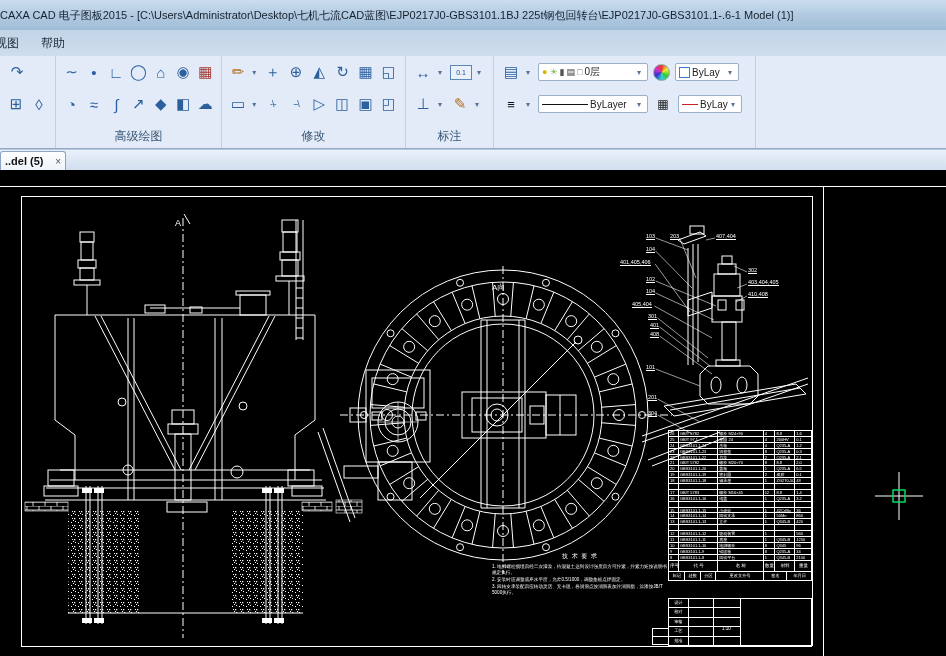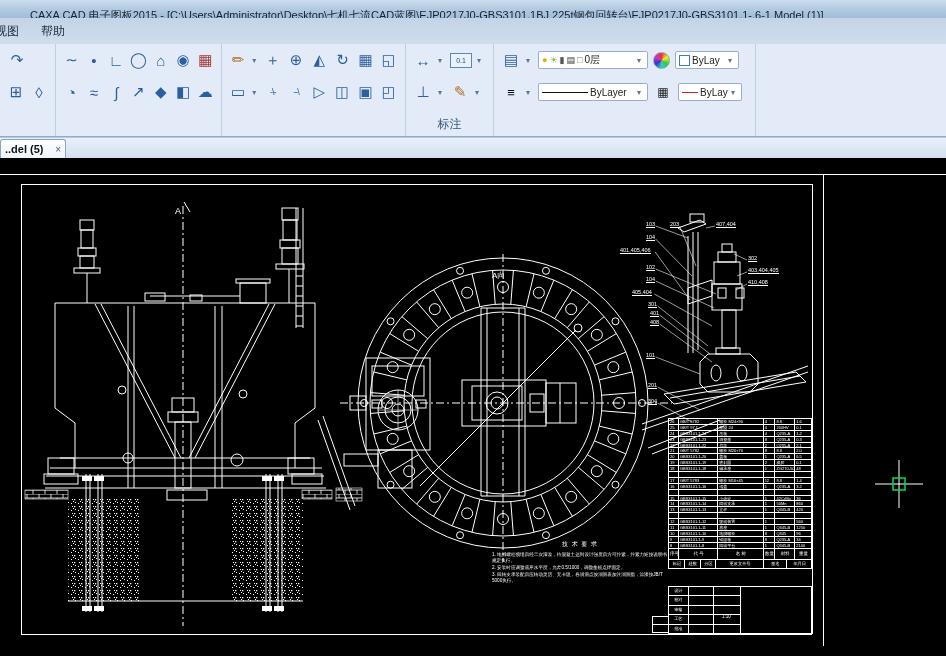--- a/index.html
+++ b/index.html
@@ -1,19 +1,19 @@
 <!DOCTYPE html>
 <html><head>
 <meta charset="utf-8">
 <style>
   html,body{margin:0;padding:0;width:946px;height:656px;overflow:hidden;
     font-family:"Liberation Sans","DejaVu Sans",sans-serif;background:#000;}
   
-  #titlebar{height:18px;background:linear-gradient(180deg,#ccdeee 0%,#b4cce2 45%,#9fbcd8 100%);
-    color:#16212e;font-size:11px;line-height:30px;padding-left:30px;white-space:nowrap;overflow:hidden;}
+  #titlebar{height:30px;background:linear-gradient(180deg,#ccdeee 0%,#b4cce2 45%,#9fbcd8 100%);
+    color:#16212e;font-size:11px;line-height:30px;white-space:nowrap;overflow:hidden;}
   
   #menubar{height:26px;background:linear-gradient(180deg,#c2d4e7,#cfdded);display:flex;align-items:center;gap:14px;overflow:hidden;}
   #menubar .mitem{font-size:12px;color:#1c2a3a;padding:2px 4px;}
   #menubar .clip{margin-left:-9px;}
   
   #ribbon{height:92px;background:#e2ebf7;border-bottom:1px solid #93a9c6;display:flex;}
   .rgroup{display:flex;flex-direction:column;border-right:1px solid #c0cfe2;box-sizing:border-box;}
   .irow{display:flex;align-items:center;gap:5px;height:32px;padding:0 7px;}
   .glabel{flex:1;display:flex;align-items:flex-end;justify-content:center;font-size:12px;color:#3b5878;padding-bottom:3px;}
   .icon{width:20px;height:20px;display:inline-flex;align-items:center;justify-content:center;
@@ -107,20 +107,21 @@
       </div>
     <div class="irow" id="g1r2">
         <span class="icon">◔</span>
         <span class="icon">≈</span>
         <span class="icon">∫</span>
         <span class="icon">↗</span>
         <span class="icon">◆</span>
         <span class="icon">◧</span>
         <span class="icon">☁</span>
       </div>
+    <div class="glabel">高级绘图</div>
   </div>
   <div class="rgroup" style="width:184px">
     <div class="irow" id="g2r1">
         <span class="icon" style="color: rgb(176, 114, 44);">✏</span>
         <span class="dd">▾</span>
         <span class="icon">＋</span>
         <span class="icon">⊕</span>
         <span class="icon">◭</span>
         <span class="icon">↻</span>
         <span class="icon">▦</span>
@@ -129,20 +130,21 @@
     <div class="irow" id="g2r2">
         <span class="icon">▭</span>
         <span class="dd">▾</span>
         <span class="icon sm">-\-</span>
         <span class="icon sm">--\</span>
         <span class="icon">▷</span>
         <span class="icon">◫</span>
         <span class="icon">▣</span>
         <span class="icon">◰</span>
       </div>
+    <div class="glabel">修改</div>
   </div>
   <div class="rgroup" style="width:88px">
     <div class="irow">
       <span class="icon">↔</span>
         <span class="dd">▾</span>
       <span class="dimbox">0.1</span>
         <span class="dd">▾</span>
     </div>
     <div class="irow">
       <span class="icon">⊥</span>

